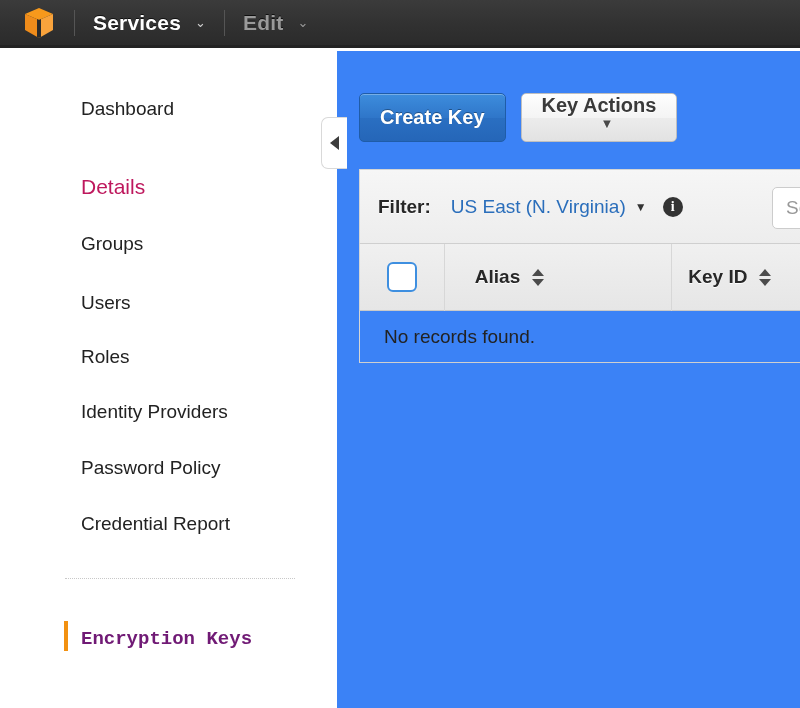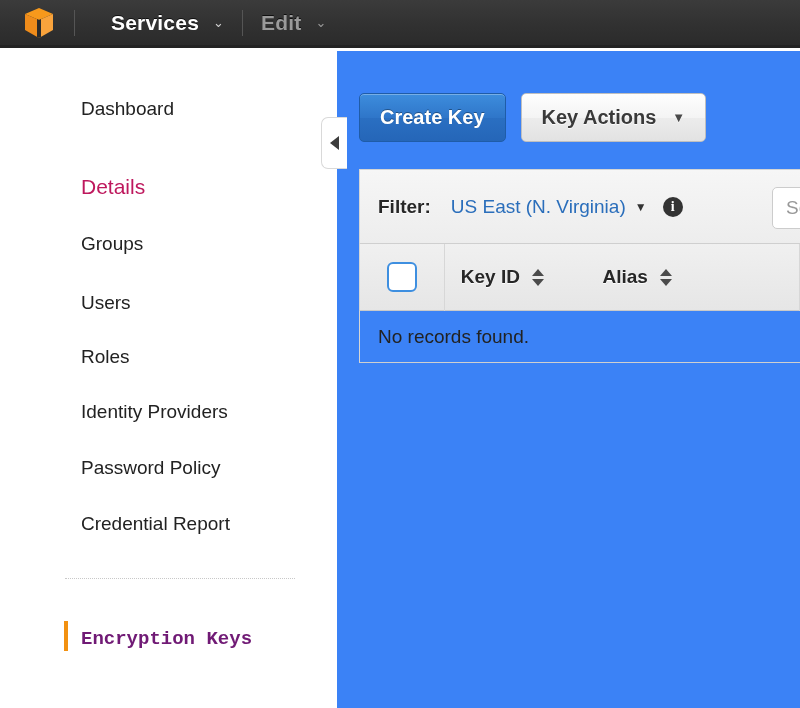--- a/index.html
+++ b/index.html
@@ -38,21 +38,21 @@
     align-items: center;
     height: 48px;
     cursor: pointer;
   }
   .nav-label {
     font-size: 21px;
     font-weight: bold;
     letter-spacing: .2px;
     text-shadow: 0 -1px 0 rgba(0,0,0,.7);
   }
-  .nav-label.primary { color: #ffffff; margin-left: 18px; }
+  .nav-label.primary { color: #ffffff; }
   .nav-label.secondary { color: #9a9a9a; }
   .nav-caret {
     margin-left: 14px;
     color: #cfcfcf;
     font-size: 13px;
     line-height: 1;
   }
   .nav-caret.dim { color: #9a9a9a; }
 
   
@@ -144,20 +144,21 @@
     color: #ffffff;
     text-shadow: 0 -1px 0 rgba(0,0,0,.35);
     box-shadow: inset 0 1px 0 rgba(255,255,255,.3);
   }
   .btn-default {
     margin-left: 15px;
     background: linear-gradient(to bottom, #fefefe 0%, #f4f4f4 50%, #ececec 51%, #e2e2e2 100%);
     border: 1px solid #bfbfbf;
     color: #3a3a3a;
     text-shadow: 0 1px 0 rgba(255,255,255,.8);
+    flex-direction: column;
   }
   .btn-caret {
     margin-left: 16px;
     font-size: 13px;
     color: #4a4a4a;
     line-height: 1;
   }
 
   
   .filter-panel {
@@ -272,21 +273,21 @@
   .sort-dn { border-top: 7px solid #4b4b4b; margin-top: 3px; }
 
   .table-empty {
     position: absolute;
     left: 22px; top: 260px;
     width: 441px; height: 52px;
     border-left: 1px solid #d5d5d5;
     border-bottom: 1px solid #cfcfcf;
     display: flex;
     align-items: center;
-    padding-left: 18px;
+    padding-left: 24px;
     font-size: 19px;
     color: #222222;
   }
 </style>
 </head>
 <body>
 
 <div class="navbar">
 
   <div class="nav-logo">
@@ -355,33 +356,33 @@
 
     <div class="search-box" title="Search">
       <span>Search</span>
     </div>
   </div>
 
   <div class="table-head">
     <div class="th th-check">
       <span class="hdr-checkbox"></span>
     </div>
+    <div class="th th-alias">
+      <span>Alias</span>
+      <span class="sort-arrows">
+        <span class="sort-up"></span>
+        <span class="sort-dn"></span>
+      </span>
+    </div>
     <div class="th th-keyid">
       <span>Key ID</span>
       <span class="sort-arrows">
         <span class="sort-up"></span>
         <span class="sort-dn"></span>
       </span>
     </div>
-    <div class="th th-alias">
-      <span>Alias</span>
-      <span class="sort-arrows">
-        <span class="sort-up"></span>
-        <span class="sort-dn"></span>
-      </span>
-    </div>
   </div>
 
   <div class="table-empty">
     <span>No records found.</span>
   </div>
 
 </div>
 
 </body></html>

